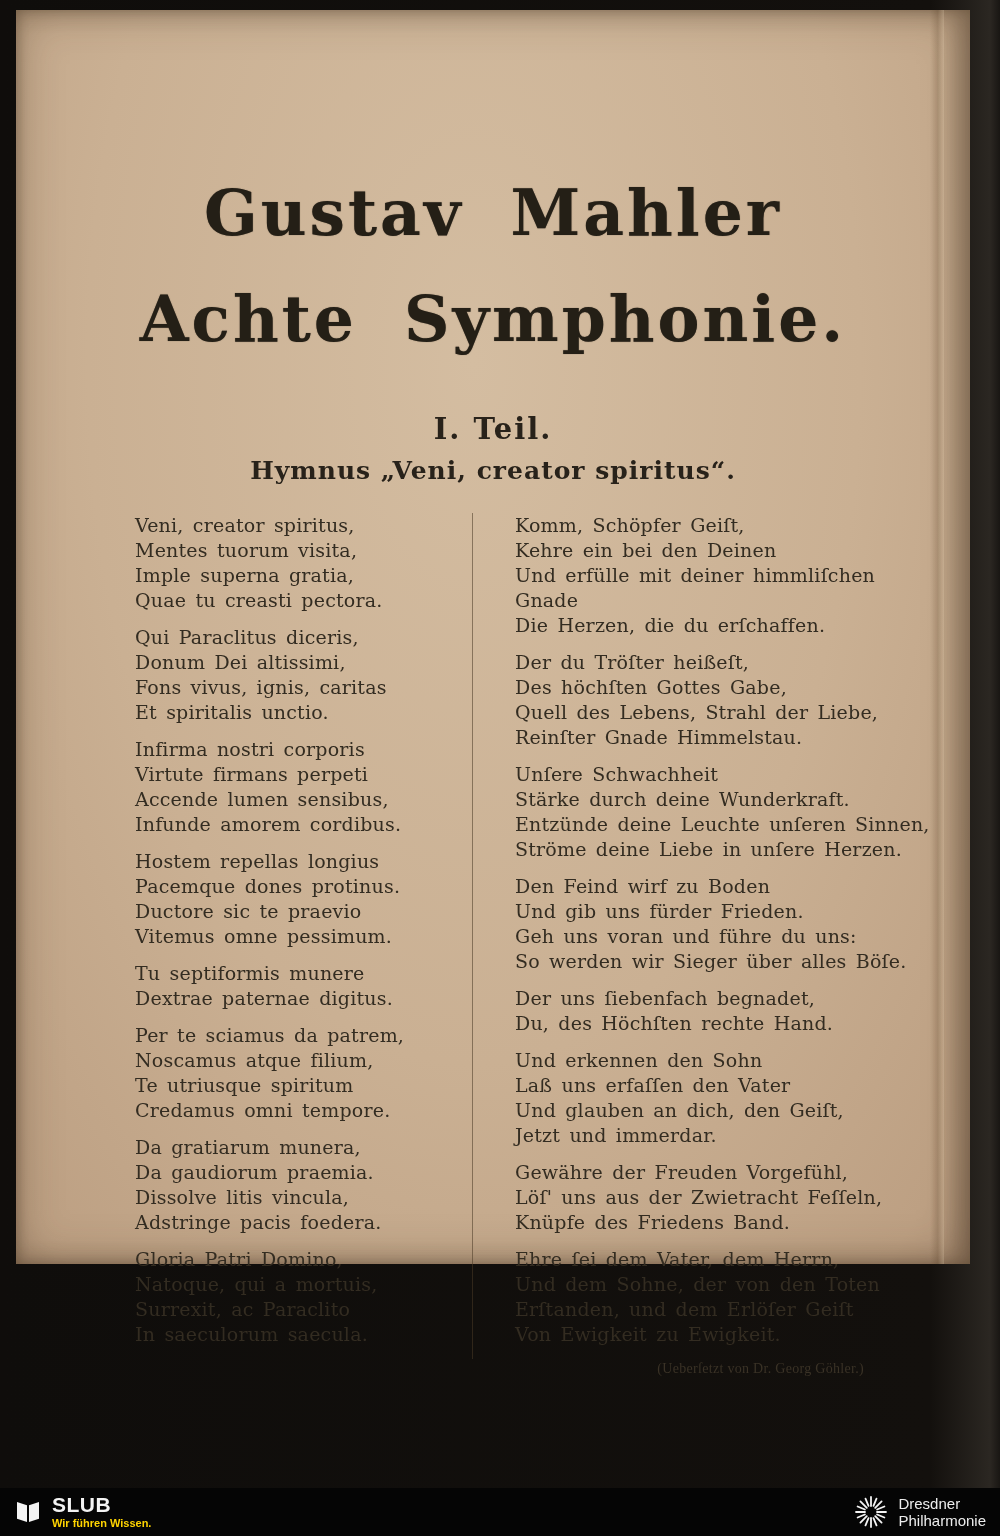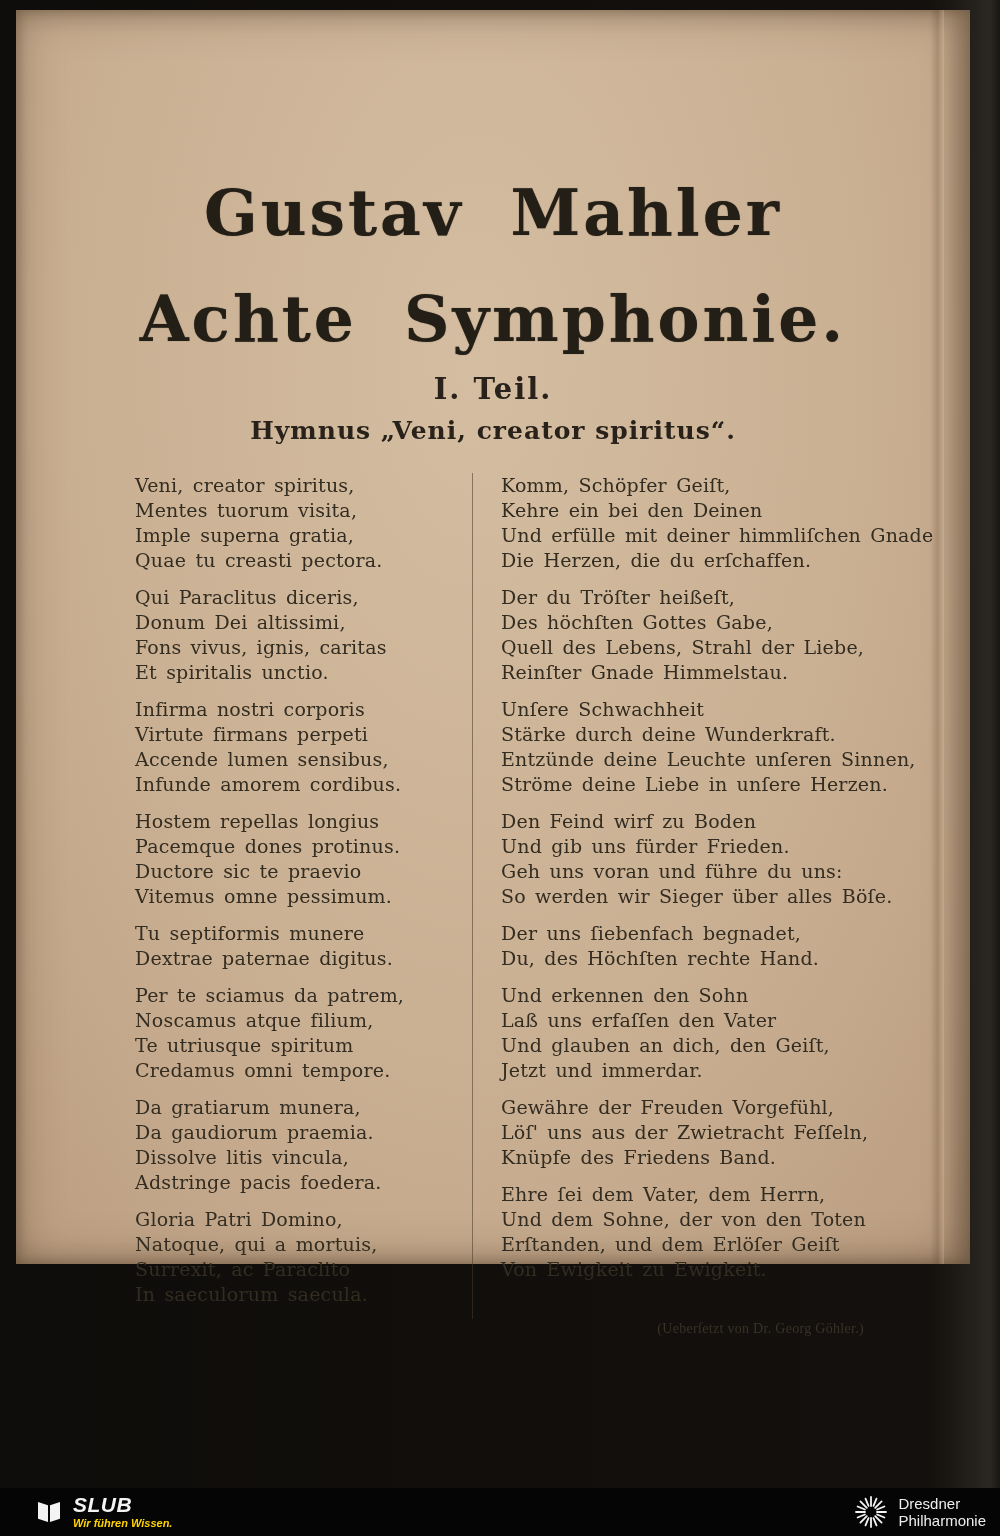--- a/index.html
+++ b/index.html
@@ -20,48 +20,48 @@
     background:linear-gradient(90deg, rgba(70,45,20,0) 0%, rgba(70,45,20,.18) 55%, rgba(235,215,185,.25) 100%);
     pointer-events:none;
   }
   .title{
     text-align:center;font-weight:bold;font-size:63px;line-height:106px;
     letter-spacing:3px;word-spacing:22px;color:#241f16;
     text-shadow:0 0 1px rgba(35,28,18,.55);
   }
   .title-block{padding-top:150px;}
   .part-heading{
-    text-align:center;font-weight:bold;font-size:29px;
+    text-align:center;font-weight:bold;font-size:29px;margin-top:40px;
     letter-spacing:2px;color:#28221a;
   }
   .hymn-heading{
     text-align:center;font-weight:bold;font-size:25px;margin-top:10px;
     letter-spacing:1px;color:#28221a;
   }
   .verses{
     display:flex;margin-top:28px;padding-left:119px;
   }
   .col{font-size:19px;line-height:25px;word-spacing:3px;letter-spacing:.2px;color:#332c21;}
   .col-latin{width:320px;flex:none;}
   .col-german{
     flex:1;margin-left:17px;border-left:1px solid rgba(75,58,38,.55);
-    padding-left:28px;padding-right:30px;
+    padding-left:42px;padding-right:30px;
   }
   .stanza{margin-bottom:12px;}
   .translator-note{
     text-align:right;padding-right:106px;font-size:14px;margin-top:2px;
     color:#3a3226;letter-spacing:.3px;font-family:Liberation Serif, serif;
   }
   .footer-bar{
     position:absolute;left:0;bottom:0;width:100%;height:48px;background:#050505;
     display:flex;align-items:center;justify-content:space-between;
     font-family:"Liberation Sans", sans-serif;
   }
   .brand{display:flex;align-items:center;}
-  .brand-left{padding-left:34px;font-style:italic;}
+  .brand-left{padding-left:13px;}
   .brand-right{padding-right:14px;}
   .logo-icon{flex:none;display:block;}
   .brand-text{margin-left:9px;display:flex;flex-direction:column;justify-content:center;}
   .slub-name{color:#f4f4f4;font-weight:bold;font-size:21px;line-height:22px;letter-spacing:.5px;}
   .slub-tagline{font-weight:bold;font-size:11px;line-height:13px;margin-top:1px;}
   .phil-name{color:#ededed;font-size:15px;line-height:17px;}
 </style>
 </head>
 <body>
 

